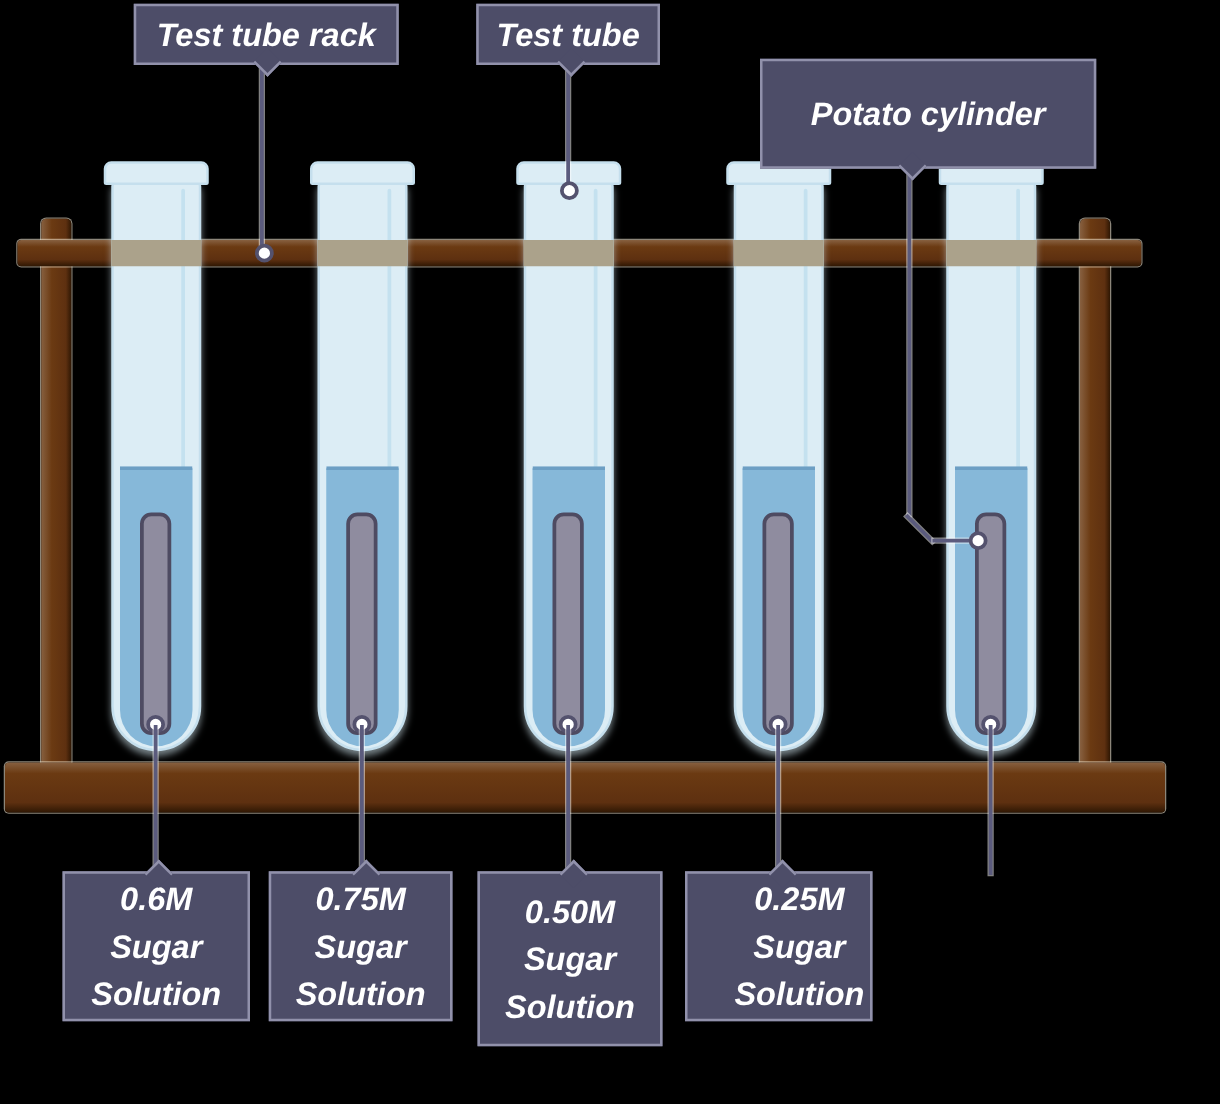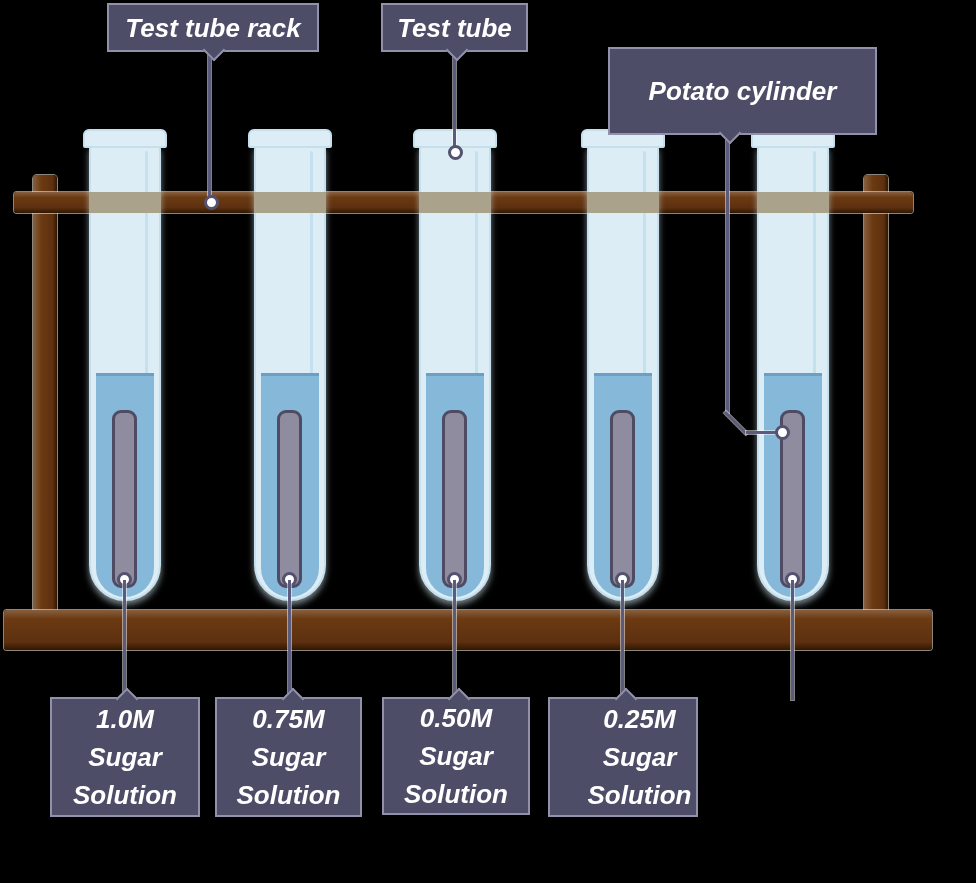--- a/index.html
+++ b/index.html
@@ -61,21 +61,21 @@
   .notch-down{bottom:-8px;border-right:2px solid var(--label_border,#9494ae);
        border-bottom:2px solid var(--label_border,#9494ae);}
   .notch-up{top:-8px;border-left:2px solid var(--label_border,#9494ae);
        border-top:2px solid var(--label_border,#9494ae);}
 
   .lbl-rack{left:107px;top:3px;width:212px;height:49px;}
   .lbl-tube{left:381px;top:3px;width:147px;height:49px;}
   .lbl-potato{left:608px;top:3px;width:269px;height:88px;margin-top:44px;}
   .lbl-b1{left:50px;top:697px;width:150px;height:120px;}
   .lbl-b2{left:215px;top:697px;width:147px;height:120px;justify-content:center;}
-  .lbl-b3{left:382px;top:697px;width:148px;height:118px;}
+  .lbl-b3{left:382px;top:697px;width:148px;height:140px;}
   .lbl-b4{left:548px;top:697px;width:150px;height:120px;padding-left:33px;}
   .lbl-b5{left:719px;top:697px;width:149px;height:85px;}
 </style>
 </head>
 <body>
 
 <div class="stage">
 
   <div class="rack post post-left"></div>
   <div class="rack post post-right"></div>
@@ -152,21 +152,21 @@
   <div class="label lbl-tube">
     <div class="ln">Test tube</div>
     <div class="notch notch-down" style="left:66px;"></div>
   </div>
   <div class="label lbl-potato">
     <div class="ln">Potato cylinder</div>
     <div class="notch notch-down" style="left:112px;"></div>
   </div>
 
   <div class="label lbl-b1">
-    <div class="ln">1.0M</div>
+    <div class="ln">0.6M</div>
     <div class="ln">Sugar</div>
     <div class="ln">Solution</div>
     <div class="notch notch-up" style="left:67px;"></div>
   </div>
   <div class="label lbl-b2">
     <div class="ln">0.75M</div>
     <div class="ln">Sugar</div>
     <div class="ln">Solution</div>
     <div class="notch notch-up" style="left:68px;"></div>
   </div>

